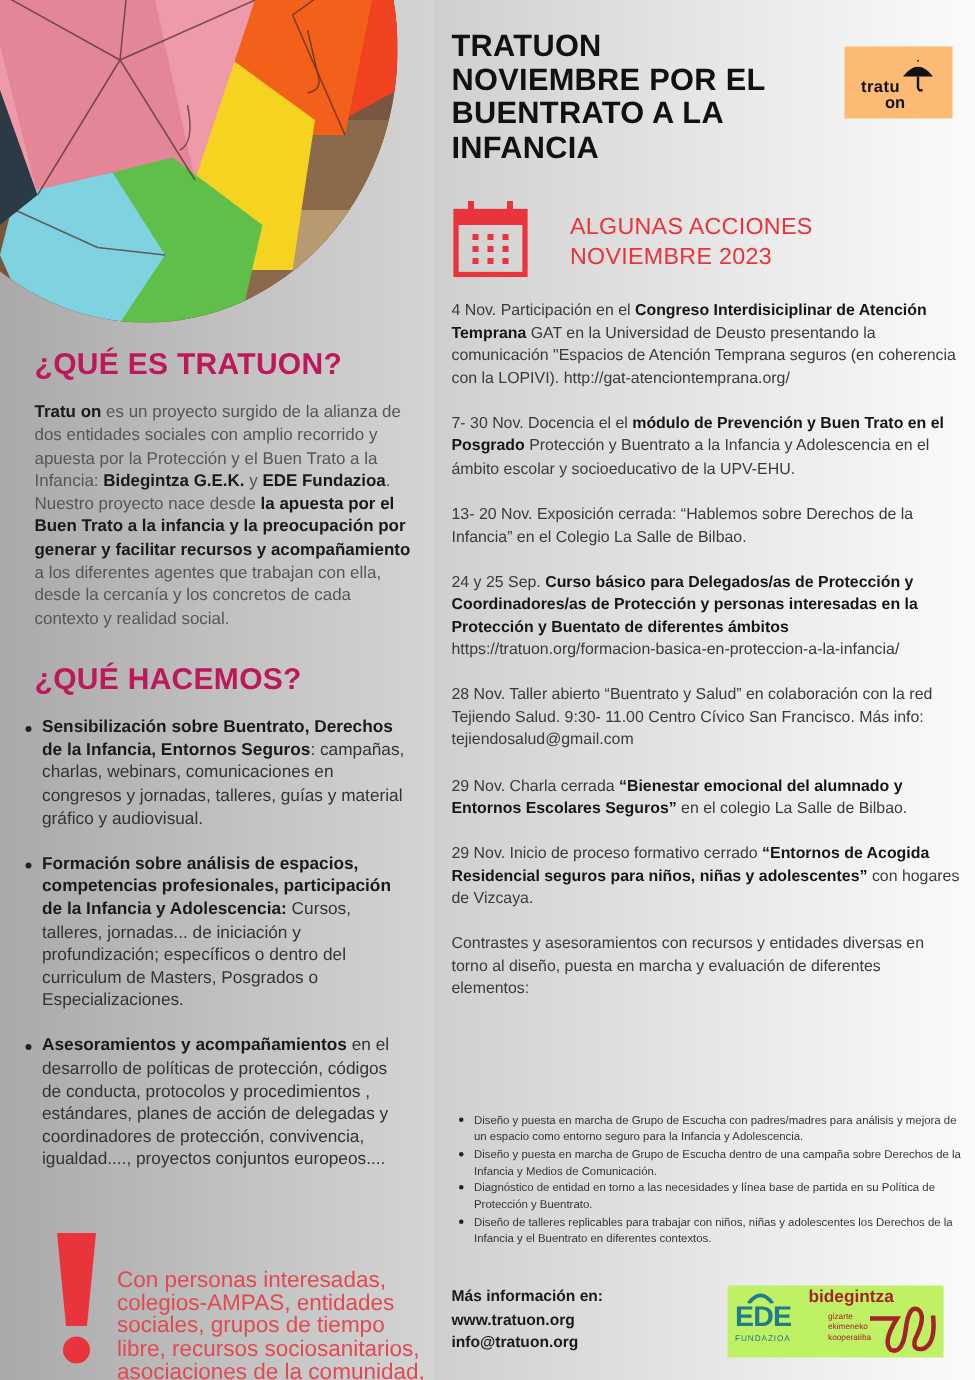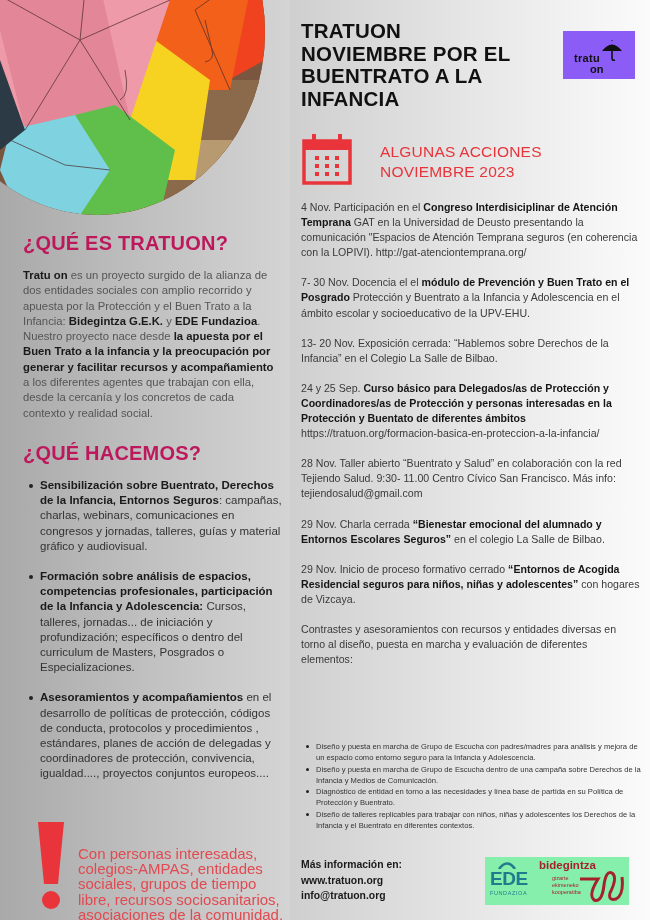--- a/index.html
+++ b/index.html
@@ -29,21 +29,21 @@
   .h-red {
     color: #be185d; font-weight: bold; font-size: 20px; letter-spacing: 0.2px;
     position: absolute; left: 23px;
   }
   .intro {
     position: absolute; left: 23px; top: 268px; width: 252px;
     font-size: 11.3px; line-height: 15.3px; color: #555;
   }
   .intro b { color: #1a1a1a; }
   .bullets {
-    position: absolute; left: 22px; top: 478px; width: 260px;
+    position: absolute; left: 10px; top: 478px; width: 260px;
     font-size: 11.5px; line-height: 15.2px; color: #333;
   }
   .bullets .item { position: relative; padding-left: 18px; margin-bottom: 15px; }
   .bullets .item::before {
     content: ""; position: absolute; left: 7px; top: 6px; width: 4px; height: 4px;
     border-radius: 50%; background: #222;
   }
   .bullets b { color: #1a1a1a; }
   .excl {
     position: absolute; left: 36px; top: 822px; width: 30px; height: 90px;
@@ -53,21 +53,21 @@
     font-size: 15px; line-height: 15.2px; color: #e04a50;
   }
 
   
   .title {
     position: absolute; left: 301px; top: 20px; width: 260px;
     font-size: 20.5px; line-height: 22.5px; font-weight: 900; color: #111;
     letter-spacing: 0.2px;
   }
   .logo-box {
-    position: absolute; left: 563px; top: 31px; width: 72px; height: 48px; background: #8b5cf6; text-align: right;
+    position: absolute; left: 563px; top: 31px; width: 72px; height: 48px; background: #fdba74; text-align: right;
   }
   .logo-box .t1 { position: absolute; left: 11px; top: 21px; font-size: 11px; font-weight: bold; color: #111; letter-spacing: 0.3px; }
   .logo-box .t2 { position: absolute; left: 27px; top: 32px; font-size: 11px; font-weight: bold; color: #111; }
   .logo-box svg { position: absolute; left: 38px; top: 9px; }
 
   .cal { position: absolute; left: 302px; top: 133px; width: 50px; height: 52px; }
   .acciones {
     position: absolute; left: 380px; top: 142px; font-size: 15.5px; line-height: 20px;
     font-weight: normal; color: #e8343a; letter-spacing: 0.2px;
   }
@@ -84,21 +84,21 @@
   .sublist .item { position: relative; padding-left: 11px; }
   .sublist .item::before {
     content: ""; position: absolute; left: 1px; top: 4px; width: 3px; height: 3px;
     border-radius: 50%; background: #222;
   }
   .more {
     position: absolute; left: 301px; top: 857px; font-size: 10.4px; line-height: 15.5px;
     font-weight: bold; color: #1a1a1a;
   }
   .partners {
-    position: absolute; left: 485px; top: 857px; width: 144px; height: 48px; background: #86efac;
+    position: absolute; left: 485px; top: 857px; width: 144px; height: 48px; background: #bef264;
   }
   .ede { position: absolute; left: 5px; top: 11px; font-size: 19px; font-weight: 900; color: #1f7c8c; letter-spacing: -0.5px; }
   .ede-sub { position: absolute; left: 5px; top: 33px; font-size: 5.5px; color: #1f7c8c; letter-spacing: 0.6px; }
   .ede-arc { position: absolute; left: 12px; top: 3px; }
   .bide { position: absolute; left: 54px; top: 2px; font-size: 11.5px; font-weight: bold; color: #a5222a; }
   .bide-sub { position: absolute; left: 67px; top: 18px; font-size: 5.5px; line-height: 7px; color: #a5222a; }
   .bide-curl { position: absolute; left: 95px; top: 8px; }
 </style>
 </head>
 <body>

